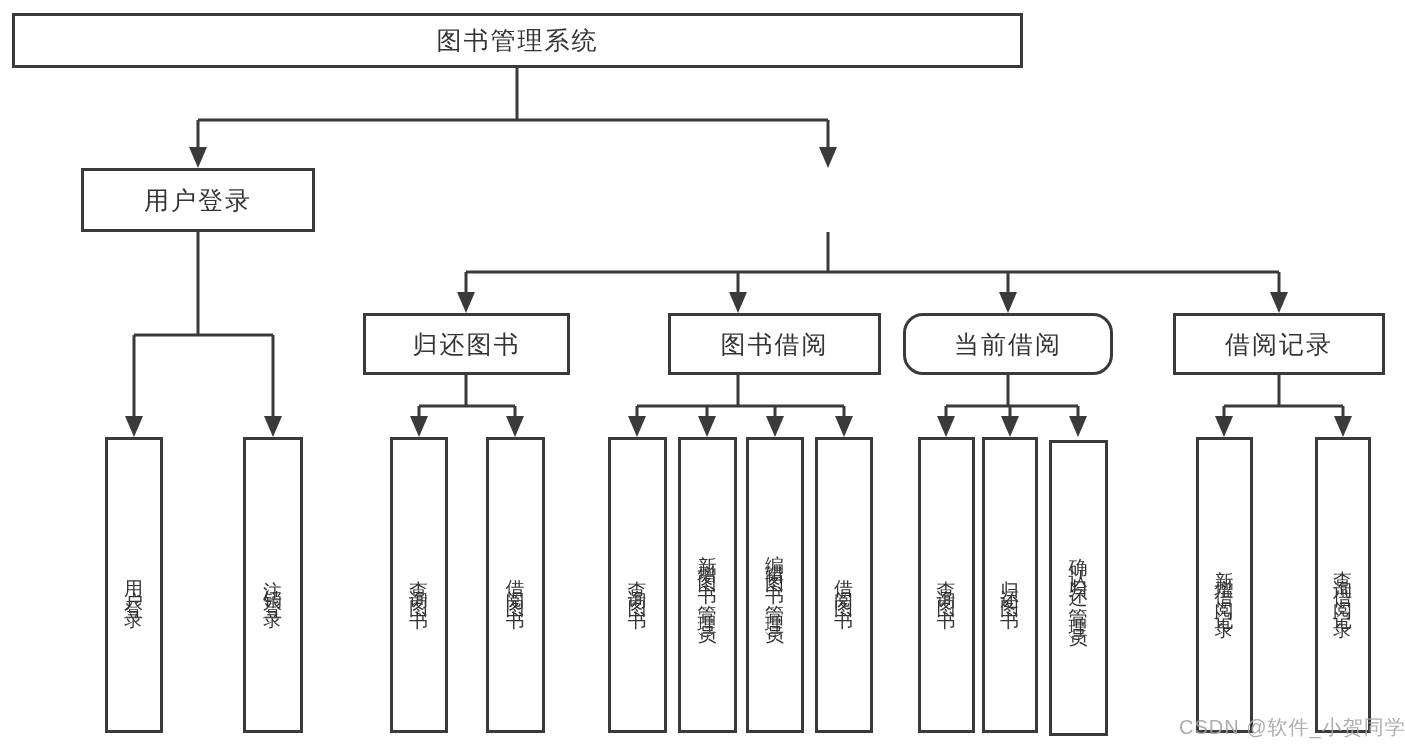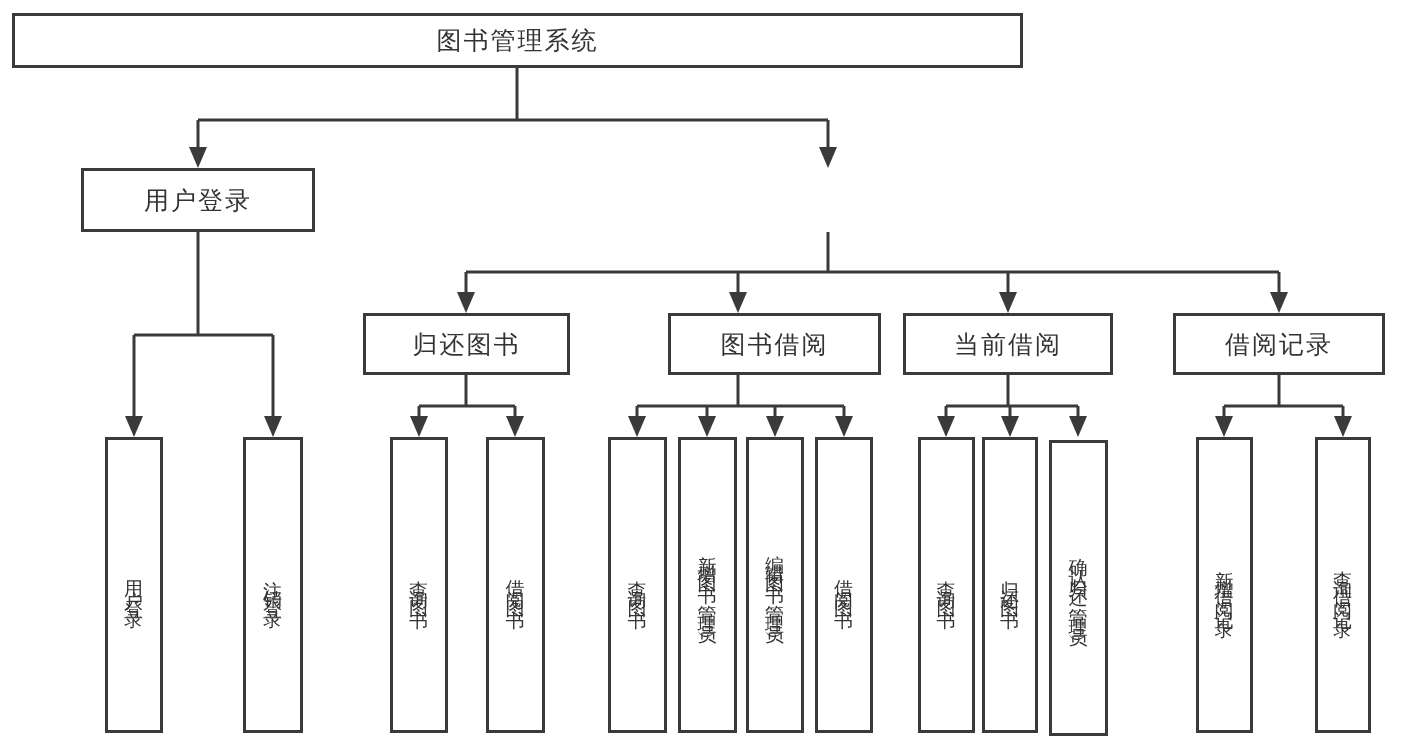--- a/index.html
+++ b/index.html
@@ -113,35 +113,36 @@
     <polygon points="1215,416 1233,416 1224,437"></polygon>
     <polygon points="1334,416 1352,416 1343,437"></polygon>
   </svg>
 
   <div class="hbox" style="left:12px; top:13px; width:1011px; height:55px;">图书管理系统</div>
 
   <div class="hbox" style="left:81px; top:168px; width:234px; height:64px;">用户登录</div>
 
   <div class="hbox" style="left:363px; top:313px; width:207px; height:62px;">归还图书</div>
   <div class="hbox" style="left:632px; top:313px; width:213px; height:62px;margin-left:36px;">图书借阅</div>
-  <div class="hbox" style="left:903px; top:313px; width:210px; height:62px;">当前借阅</div>
+  <div class="hbox" style="left:903px; top:313px; width:210px; height:62px;border-radius:20px;">当前借阅</div>
   <div class="hbox" style="left:1173px; top:313px; width:212px; height:62px;font-family:Liberation Mono, monospace;">借阅记录</div>
 
   <div class="vbox" style="left:105px; width:58px;">用户登录</div>
   <div class="vbox" style="left:243px; width:60px;">注销登录</div>
 
   <div class="vbox" style="left:390px; width:58px;">查询图书</div>
   <div class="vbox" style="left:486px; width:59px;">借阅图书</div>
 
   <div class="vbox" style="left:608px; width:59px;">查询图书</div>
   <div class="vbox" style="left:678px; width:59px;">新增图书（管理员）</div>
   <div class="vbox" style="left:746px; width:58px;">编辑图书（管理员）</div>
   <div class="vbox" style="left:815px; width:58px;">借阅图书</div>
 
   <div class="vbox" style="left:918px; width:57px;">查询图书</div>
   <div class="vbox" style="left:982px; width:56px;">归还图书</div>
   <div class="vbox" style="left:1049px; top:440px; width:59px;">确认归还（管理员）</div>
 
   <div class="vbox" style="left:1196px; width:57px;">新增借阅记录</div>
   <div class="vbox" style="left:1315px; width:56px;">查询借阅记录</div>
 
+  <div class="watermark">CSDN @软件_小贺同学</div>
 
 </div>
 
 </body></html>

